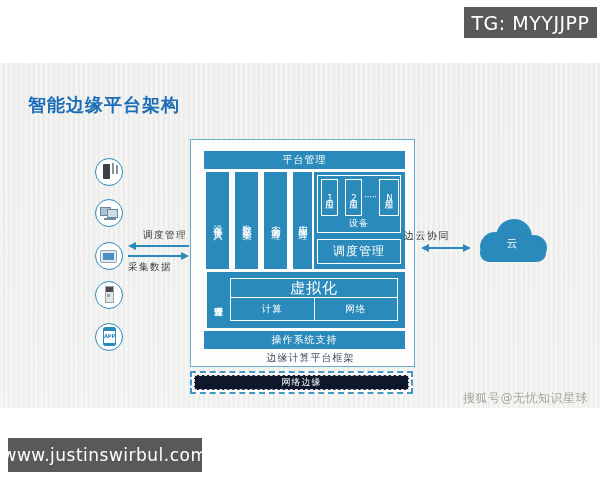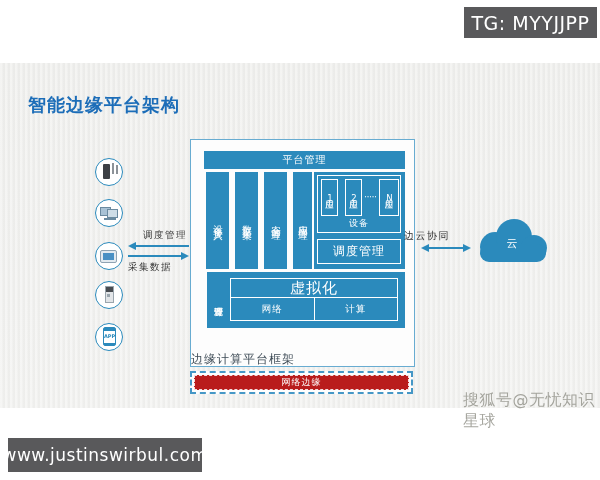--- a/index.html
+++ b/index.html
@@ -11,21 +11,21 @@
       repeating-linear-gradient(90deg, rgba(255,255,255,.30) 0 2px, rgba(0,0,0,0.015) 3px 5px),
       linear-gradient(180deg,#efefed,#f2f2f0); }
 
   .badge { position:absolute; background:#59595b; color:#fff; display:flex;
     align-items:center; justify-content:center; letter-spacing:.5px; }
   .tg-box { left:464px; top:7px; width:133px; height:31px; font-size:19px; }
   .url-box { left:8px; top:438px; width:194px; height:34px; font-size:17px; }
 
   .title { position:absolute; left:28px; top:93px; font-size:18px; font-weight:bold;
     color:#1c6db8; letter-spacing:1px; }
-  .watermark { position:absolute; left:463px; top:390px; width:135px; font-size:16px;
+  .watermark { position:absolute; left:463px; top:390px; width:135px; font-size:12px;
     color:#97978f; opacity:.85; letter-spacing:.5px; }
 
   
   .outer-box { position:absolute; left:190px; top:139px; width:225px; height:228px;
     background:#fdfdfd; border:1px solid #68acd1; }
   .blue { background:#2b8abc; color:#fff; }
   .bar { position:absolute; display:flex; align-items:center; justify-content:center;
     font-size:10px; letter-spacing:1px; }
   .platform-bar { left:13px; top:11px; width:201px; height:18px; }
   .os-bar { left:13px; top:191px; width:201px; height:18px; }
@@ -61,26 +61,26 @@
     text-orientation:upright; font-size:9px; color:#fff; }
   .virt-box { position:absolute; left:23px; top:6px; width:168px; height:43px;
     border:1px solid #fff; display:flex; flex-direction:column; }
   .virt-top { height:19px; border-bottom:1px solid #fff; display:flex;
     align-items:center; justify-content:center; font-size:15px; color:#fff; letter-spacing:1px; }
   .virt-cells { flex:1; display:flex; }
   .virt-cell { flex:1; display:flex; align-items:center; justify-content:center;
     font-size:9.5px; color:#fff; letter-spacing:1px; }
   .virt-cell + .virt-cell { border-left:1px solid #fff; }
 
-  .framework-label { position:absolute; left:0; top:211px; width:100%; 
-    font-size:12px; color:#3f4c57; letter-spacing:1px; }
+  .framework-label { position:absolute; left:8px; top:211px; width:100%; text-align:center;
+    font-size:10px; color:#3f4c57; letter-spacing:1px; }
 
   .network-edge { position:absolute; left:190px; top:371px; width:223px; height:23px;
     border:2px dashed #4597c6; background:#fdfdfd; padding:2px; }
-  .ne-inner { width:100%; height:100%; background:#b91c1c; border:1px dashed rgba(255,255,255,.85);
+  .ne-inner { width:100%; height:100%; background:#0f172a; border:1px dashed rgba(255,255,255,.85);
     display:flex; align-items:center; justify-content:center; color:#fff; font-size:9px;
     letter-spacing:1px; }
 
   
   .icon-circle { position:absolute; left:95px; width:28px; height:28px; background:#fff;
     border:1.5px solid #2b8abc; border-radius:50%; }
   .ic1 { top:158px; } .ic2 { top:199px; } .ic3 { top:242px; } .ic4 { top:281px; } .ic5 { top:323px; }
   .icon-circle div { position:absolute; }
   .g-tower { left:7px; top:5px; width:7px; height:15px; background:#3c3f44; border-radius:1px; }
   .g-ant1 { left:16px; top:4px; width:2px; height:11px; background:#8c9298; }
@@ -176,26 +176,27 @@
         <div class="device-label">设备</div>
       </div>
       <div class="sched-box">调度管理</div>
     </div>
 
     <div class="mid-panel blue">
       <div class="res-label">资源管理</div>
       <div class="virt-box">
         <div class="virt-top">虚拟化</div>
         <div class="virt-cells">
+          <div class="virt-cell">计算</div>
           <div class="virt-cell">网络</div>
-          <div class="virt-cell">计算</div>
         </div>
       </div>
     </div>
 
+    <div class="bar blue os-bar">操作系统支持</div>
     <div class="framework-label">边缘计算平台框架</div>
   </div>
 
   <div class="network-edge">
     <div class="ne-inner">网络边缘</div>
   </div>
 
   <div class="flow-label" style="left:404px;top:229px;font-size:10px;">边云协同</div>
   <div class="tri tri-left" style="left:421px;top:244px;"></div>
   <div class="arr-line" style="left:428px;top:247px;width:36px;"></div>

